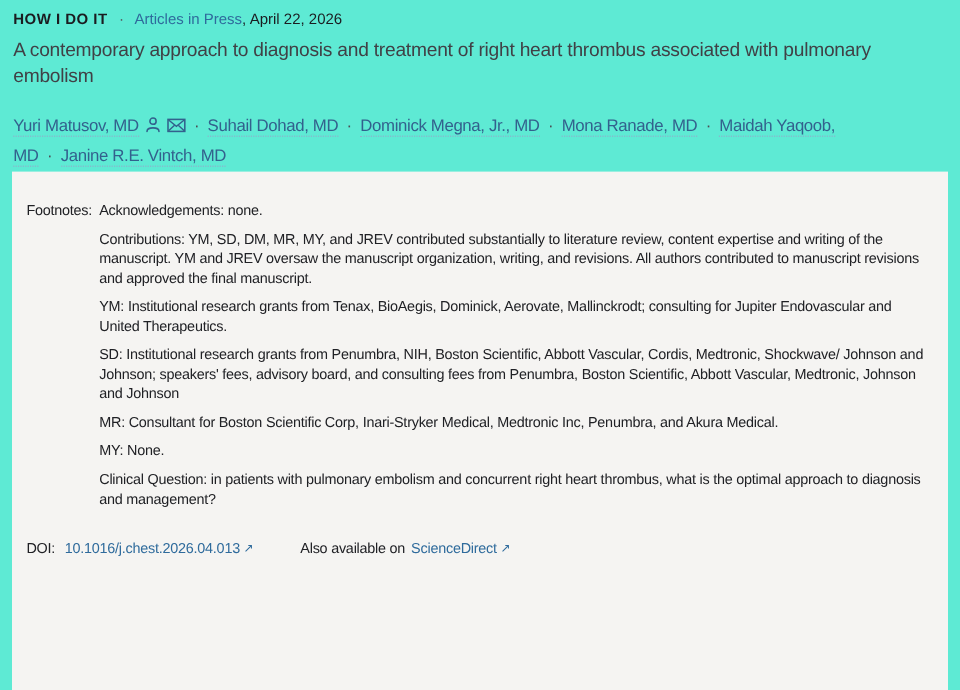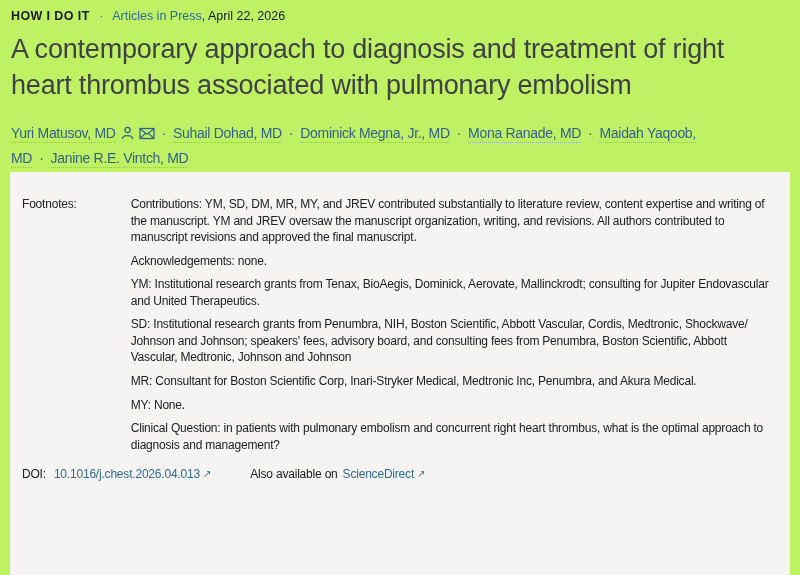--- a/index.html
+++ b/index.html
@@ -1,26 +1,26 @@
 <!DOCTYPE html>
 <html><head>
 <meta charset="utf-8">
 <style>
   * { margin:0; padding:0; box-sizing:border-box; }
   html,body { background:#ffffff; }
   body { font-family:"Liberation Sans", sans-serif; color:#1f2024; }
-  .app { width:800px; height:575px; overflow:hidden; display:flex; flex-direction:column; background:#bef264; }
+  .app { width:800px; height:575px; overflow:hidden; display:flex; flex-direction:column; background:#5eead4; }
 
   
   .header { padding:9px 10px 0 11px; }
   .eyebrow { font-size:12.5px; color:#1b1c20; }
   .eyebrow .cat { font-weight:bold; letter-spacing:.4px; }
   .eyebrow .dot { color:#56575c; margin:0 6px; }
   .eyebrow .link { color:#2f6b9c; cursor:pointer; }
-  .page-title { margin-top:9px; font-size:27px; line-height:1.32; font-weight:500;
+  .page-title { margin-top:9px; font-size:16px; line-height:1.32; font-weight:500;
                 color:#404146; letter-spacing:-0.2px; max-width:782px; }
 
   
   .authors { margin-top:19px; font-size:14px; letter-spacing:-0.3px; line-height:1.6;
              color:#33618d; max-width:762px; }
   .author { color:#33618d; border-bottom:1px dotted #8fafcb; padding-bottom:1px; cursor:pointer; }
   .authors .dot { color:#4c4d52; margin:0 7px; border:none; }
   .a-icon { display:inline-block; vertical-align:-2px; margin-left:5px; cursor:pointer; }
 
   
@@ -32,25 +32,25 @@
   .tab.active::after { content:""; position:absolute; left:-2px; right:-4px; bottom:-3px;
                        height:5px; background:#1a1b1f; }
   .chev { display:inline-block; vertical-align:1px; margin-left:6px; }
 
   
   .panel { flex:1; margin:3px 10px 0 10px; background:#f5f4f2; padding:13px 20px 20px 12px;
            font-size:12px; letter-spacing:-0.2px; line-height:1.38; color:#202125; }
   .row { display:flex; align-items:baseline; }
   .row .label { flex:0 0 auto; margin-right:8px; white-space:nowrap; }
   .ph-row .value { max-width:700px; }
-  .fn-row { margin-top:11px;gap:48px; }
+  .fn-row { margin-top:11px; }
   .fn-row .label { flex:0 0 52px; margin-right:6px; }
   .fn-content { max-width:702px; }
   .fn-para { margin-bottom:7px; }
-  .fn-para:last-child { margin-bottom:0; }
+  .fn-para:last-child { margin-bottom:12px; }
   .doi-row { margin-top:13px; }
   .blue-link { color:#2f6b9c; cursor:pointer; }
   .ext-arrow { font-size:10px; color:#2f6b9c; margin-left:3px; vertical-align:1px; }
   .also { margin-left:36px; }
   .also .lead { margin-right:5px; }
 </style>
 </head>
 <body>
 
 <div class="app">
@@ -75,22 +75,22 @@
     </div>
   </div>
 
 
   <div class="panel">
 
 
     <div class="row fn-row">
       <span class="label">Footnotes:</span>
       <div class="fn-content">
+          <div class="fn-para">Acknowledgements: none.</div>
           <div class="fn-para">Contributions: YM, SD, DM, MR, MY, and JREV contributed substantially to literature review, content expertise and writing of the manuscript. YM and JREV oversaw the manuscript organization, writing, and revisions. All authors contributed to manuscript revisions and approved the final manuscript.</div>
-          <div class="fn-para">Acknowledgements: none.</div>
           <div class="fn-para">YM: Institutional research grants from Tenax, BioAegis, Dominick, Aerovate, Mallinckrodt; consulting for Jupiter Endovascular and United Therapeutics.</div>
           <div class="fn-para">SD: Institutional research grants from Penumbra, NIH, Boston Scientific, Abbott Vascular, Cordis, Medtronic, Shockwave/ Johnson and Johnson; speakers' fees, advisory board, and consulting fees from Penumbra, Boston Scientific, Abbott Vascular, Medtronic, Johnson and Johnson</div>
           <div class="fn-para">MR: Consultant for Boston Scientific Corp, Inari-Stryker Medical, Medtronic Inc, Penumbra, and Akura Medical.</div>
           <div class="fn-para">MY: None.</div>
           <div class="fn-para">Clinical Question: in patients with pulmonary embolism and concurrent right heart thrombus, what is the optimal approach to diagnosis and management?</div>
         </div>
     </div>
 
     <div class="row doi-row">
       <span class="label">DOI:</span>

